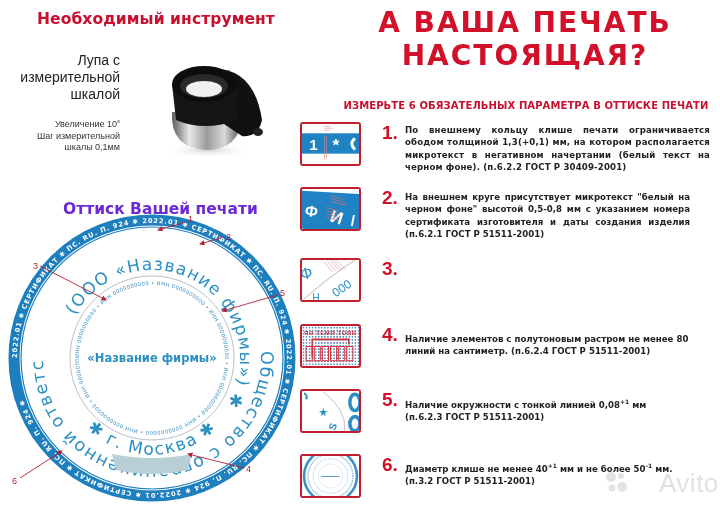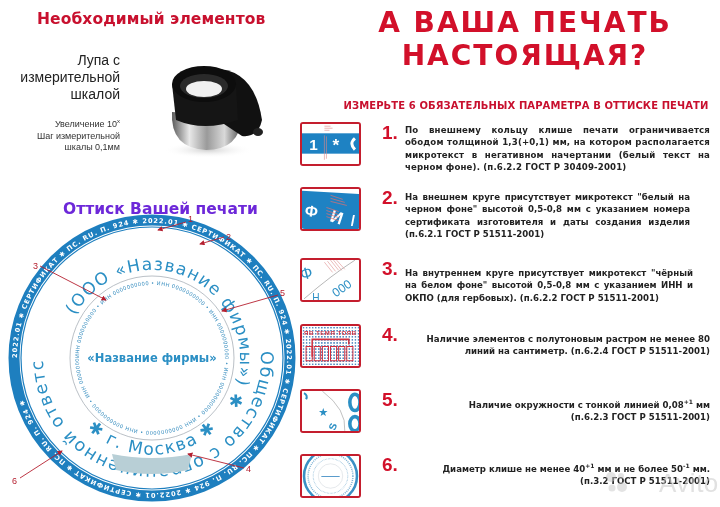--- a/index.html
+++ b/index.html
@@ -10,34 +10,34 @@
   .loupe-name { position: absolute; right: 600px; top: 52px; width: 140px; text-align: right; font-family: "Liberation Sans", sans-serif; font-size: 14px; line-height: 17px; color: #222; }
   .loupe-spec { position: absolute; right: 600px; top: 119px; width: 140px; text-align: right; font-family: "Liberation Sans", sans-serif; font-size: 9px; line-height: 11.5px; color: #333; }
   .loupe-img { position: absolute; left: 158px; top: 50px; width: 110px; height: 110px; }
 
   .main-title { position: absolute; left: 340px; top: 6px; width: 370px; text-align: center; color: #d2102a; font-family: "DejaVu Sans", sans-serif; font-weight: bold; font-size: 28px; line-height: 33px; letter-spacing: 2px; }
   .subtitle { position: absolute; left: 340px; top: 100px; width: 372px; text-align: center; color: #c8102e; font-family: "DejaVu Sans", sans-serif; font-weight: bold; font-size: 10px; letter-spacing: 0.1px; }
 
   .param { position: absolute; left: 300px; width: 420px; height: 48px; }
   .param .thumb { position: absolute; left: 0; top: 0; width: 61px; height: 44px; border: 2.5px solid #c41e2e; border-radius: 3px; overflow: hidden; background: #fff; }
   .param .num { position: absolute; left: 82px; top: 0; font-family: "Liberation Sans", sans-serif; font-weight: bold; font-size: 19px; color: #d2102a; }
-  .param .txt { position: absolute; left: 105px; top: 2px; width: 305px; font-family: "DejaVu Sans", sans-serif; font-weight: bold; font-size: 8.6px; line-height: 12.3px; color: #222; text-align: right; }
+  .param .txt { position: absolute; left: 105px; top: 2px; width: 305px; font-family: "DejaVu Sans", sans-serif; font-weight: bold; font-size: 8.6px; line-height: 12.3px; color: #222; }
   .param .txt.just { text-align: justify; text-align-last: left; }
   sup { font-size: 6px; vertical-align: 4px; line-height: 0; }
 
   .stamp-title { position: absolute; left: 63px; top: 200px; font-size: 15.5px; font-weight: bold; color: #6d28d9; }
   .stamp-svg { position: absolute; left: 0; top: 212px; width: 300px; height: 295px; }
 
   .avito { position: absolute; left: 620px; top: 468px; font-family: "Liberation Sans", sans-serif; font-size: 26px; color: rgba(200,200,200,0.55); font-weight: normal; letter-spacing: 0.5px; margin-left: 39px; }
   .avito-dots { position: absolute; left: 605px; top: 470px; width: 22px; height: 24px; }
 </style>
 </head>
 <body>
 
-<div class="tool-title">Необходимый элементов</div>
+<div class="tool-title">Необходимый инструмент</div>
 
 <div class="loupe-name">
   <div>Лупа с</div>
   <div>измерительной</div>
   <div>шкалой</div>
 </div>
 <div class="loupe-spec">
   <div><span>Увеличение 10</span><sup>х</sup></div>
   <div>Шаг измерительной</div>
   <div>шкалы 0,1мм</div>
@@ -122,21 +122,20 @@
     <text x="10" y="40" font-family="Liberation Sans, sans-serif" font-size="10" fill="#2b8fc4">Н</text>
     <g stroke="#e09090" stroke-width="0.6" fill="none">
       <line x1="22" y1="2" x2="30" y2="12"></line>
         <line x1="25" y1="1" x2="33" y2="11"></line>
         <line x1="28" y1="0" x2="36" y2="10"></line>
       <line x1="31" y1="0" x2="39" y2="10"></line>
         <line x1="34" y1="0" x2="42" y2="9"></line>
     </g>
   </svg>
   <div class="num">3.</div>
-  <div class="txt just" style="top:9px;width:288px;">На внутреннем круге присутствует микротекст "чёрный на белом фоне" высотой 0,5-0,8 мм с указанием ИНН и ОКПО (для гербовых). (п.6.2.2 ГОСТ Р 51511-2001)</div>
 </div>
 
 <div class="param" style="top:324px;">
   <svg class="thumb" viewBox="0 0 56 39">
     <defs>
       <pattern id="dots" width="3" height="3" patternUnits="userSpaceOnUse">
         <circle cx="1.5" cy="1.5" r="0.8" fill="#2a6fb0"></circle>
       </pattern>
     </defs>
     <rect x="0" y="0" width="56" height="39" fill="url(#dots)"></rect>

